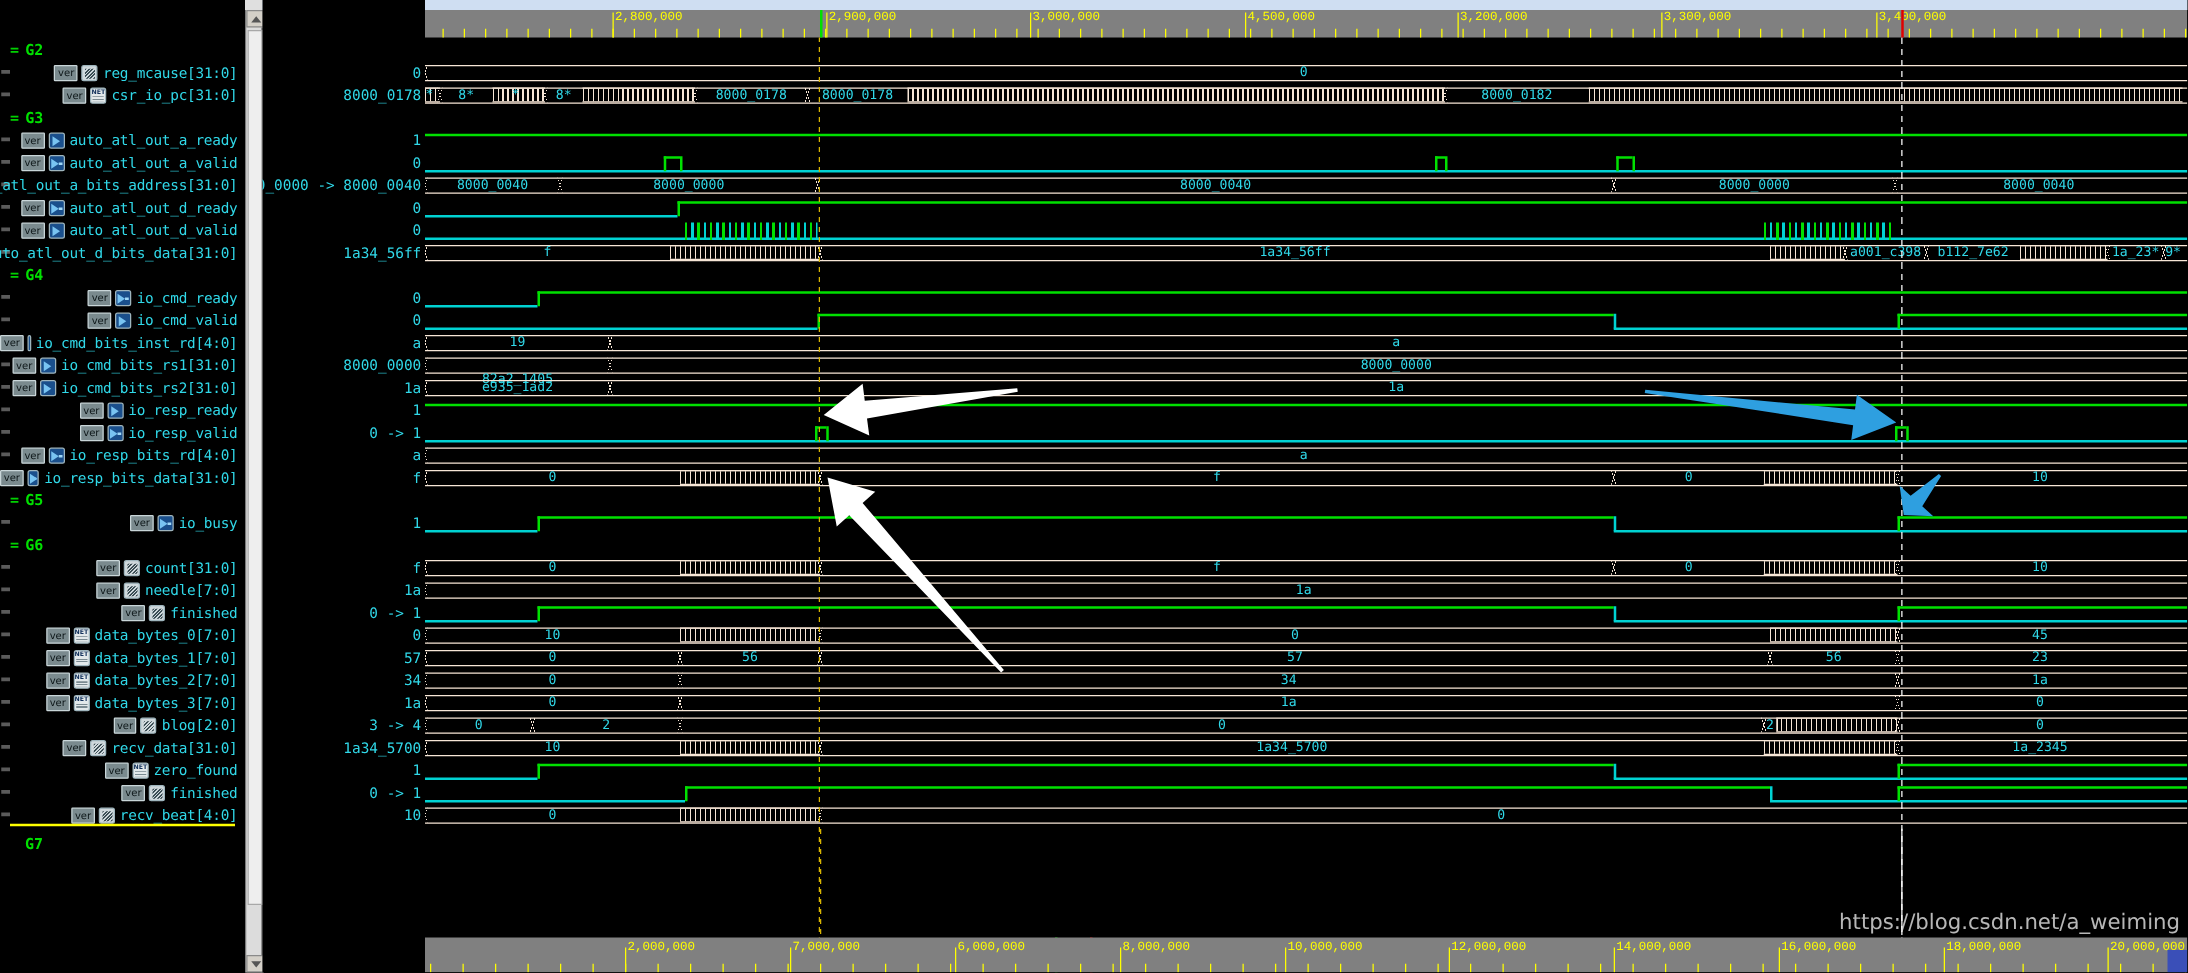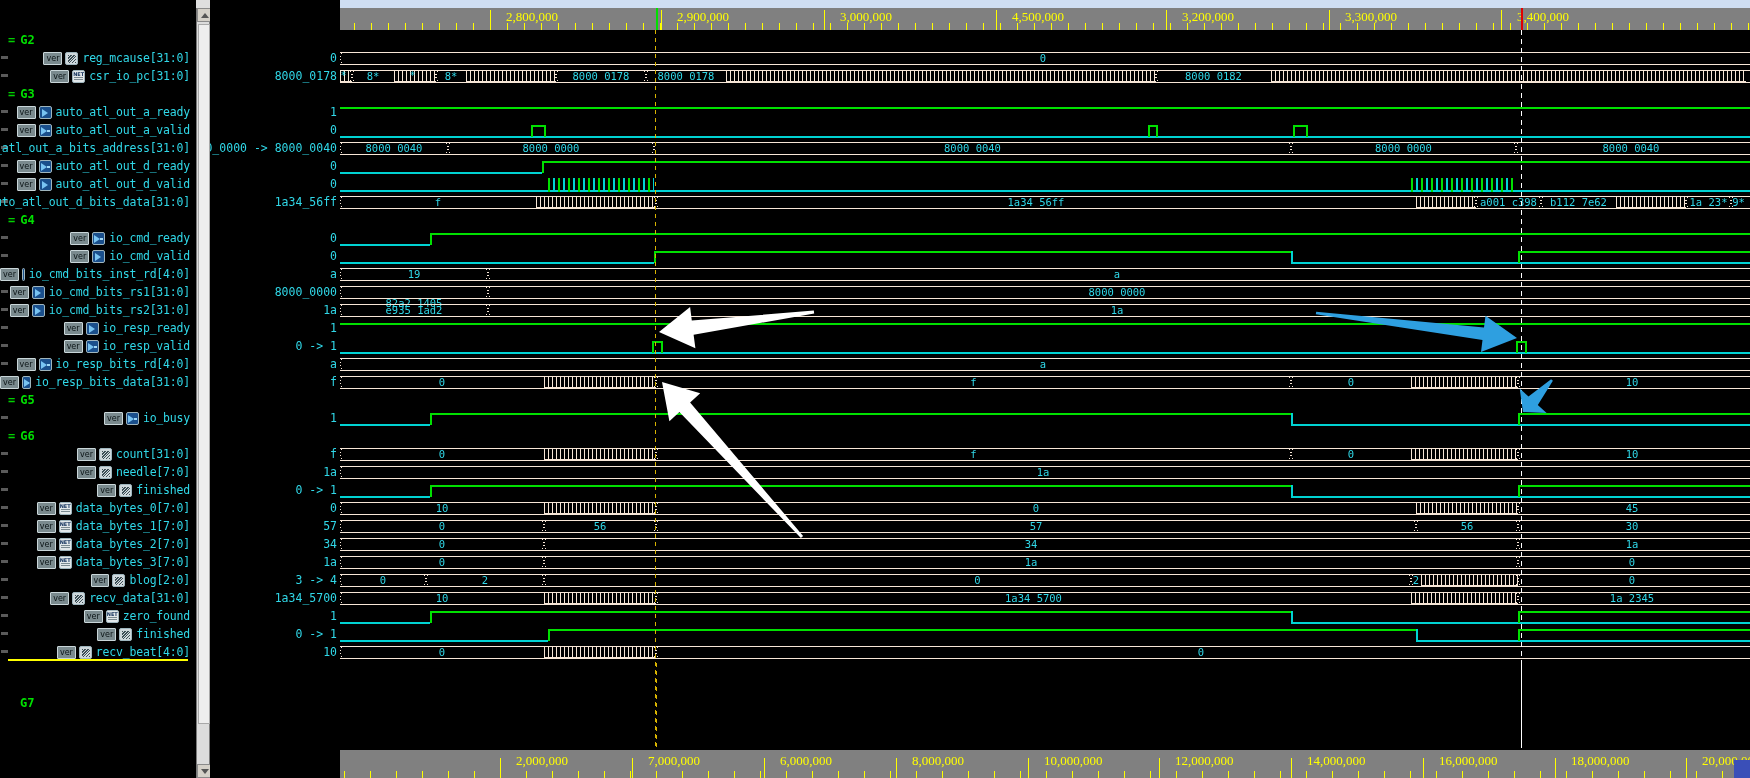--- a/index.html
+++ b/index.html
@@ -146,23 +146,23 @@
   .ruler {
     position:absolute; left:0; width:1410px; height:22px;
     background:#808080;
   }
   .ruler.top { top:0; }
   .ruler.bottom { bottom:0; height:28px; }
   .rtick { position:absolute; bottom:0; width:1px; background:#ffff00; }
   .rtick.minor { height:7px; }
   .rtick.major { height:20px; }
   .rlabel {
-    position:absolute; top:1px; color:#ffff00; font-size:13px;
-    white-space:nowrap; padding-left:16px;
-    font-family:Liberation Serif, serif;
+    position:absolute; top:1px; color:#ffff00; font-size:10px;
+    white-space:nowrap; padding-left:2px;
+    font-family:Liberation Mono, monospace;
   }
   .ruler.bottom .rlabel { top:3px; }
 
   .waverow {
     position:absolute; left:0; width:1410px; height:18px;
   }
   .hline {
     position:absolute; left:0; width:1410px; height:1px; background:#f7e6d6;
   }
   .bus-text {
@@ -418,21 +418,21 @@
         <div class="row" style="top: 617px;">
           <span class="badge-ver">ver</span>
           <span class="ico reg"></span>
           <span class="sig-label">finished</span>
         </div>
         <div class="row" style="top: 635px;">
           <span class="badge-ver">ver</span>
           <span class="ico reg"></span>
           <span class="sig-label">recv_beat[4:0]</span>
         </div>
-        <div class="grp" style="top: 686px;">
+        <div class="grp" style="top: 658px;">
           <span style="display: inline-block; width: 12px;"></span>
           <span>G7</span>
         </div>
         <div class="sel-underline" style="top: 651px;"></div>
       </div>
   </div>
 
   <div class="vscroll">
     <div class="arrow up">
         <span class="tri"></span>
@@ -801,21 +801,21 @@
           <div class="hline" style="top: 15px;"></div>
           <div class="bus-edge" style="left: -2px; top: 3px;"></div>
           <div class="bus-text" style="left: 0px; top: 3px; width: 204px;">0</div>
           <div class="bus-edge" style="left: 202px; top: 3px;"></div>
           <div class="bus-text" style="left: 204px; top: 3px; width: 112px;">56</div>
           <div class="bus-edge" style="left: 314px; top: 3px;"></div>
           <div class="bus-text" style="left: 316px; top: 3px; width: 760px;">57</div>
           <div class="bus-edge" style="left: 1074px; top: 3px;"></div>
           <div class="bus-text" style="left: 1076px; top: 3px; width: 102px;">56</div>
           <div class="bus-edge" style="left: 1176px; top: 3px;"></div>
-          <div class="bus-text" style="left: 1178px; top: 3px; width: 228px;">30</div>
+          <div class="bus-text" style="left: 1178px; top: 3px; width: 228px;">23</div>
         </div>
         <div class="waverow" style="top: 527px;">
           <div class="hline" style="top: 3px;"></div>
           <div class="hline" style="top: 15px;"></div>
           <div class="bus-edge" style="left: -2px; top: 3px;"></div>
           <div class="bus-text" style="left: 0px; top: 3px; width: 204px;">0</div>
           <div class="bus-edge" style="left: 202px; top: 3px;"></div>
           <div class="bus-text" style="left: 204px; top: 3px; width: 974px;">34</div>
           <div class="bus-edge" style="left: 1176px; top: 3px;"></div>
           <div class="bus-text" style="left: 1178px; top: 3px; width: 228px;">1a</div>
@@ -906,20 +906,21 @@
         <g>
           <polygon points="463.1,528.0 350.1,394.4 360.2,385.3 322.0,374.0 329.4,413.2 339.4,404.1 460.9,530.0" fill="#ffffff"></polygon>
         </g>
         <g>
           <polygon points="975.8,306.3 1142.5,332.1 1141.0,343.9 1177.0,330.0 1145.5,307.7 1144.0,319.6 976.2,303.7" fill="#2e9fe0"></polygon>
         </g>
         <g>
           <polygon points="1211.1,371.2 1188.5,388.6 1179.7,380.6 1183.0,404.0 1206.6,405.0 1197.8,397.0 1212.9,372.8" fill="#2e9fe0"></polygon>
         </g>
       </svg>
+    <div class="watermark">https://blog.csdn.net/a_weiming</div>
     <div class="ruler bottom" id="ruler-bottom">
         <div class="rtick minor" style="left: 4px;"></div>
         <div class="rtick minor" style="left: 30px;"></div>
         <div class="rtick minor" style="left: 56px;"></div>
         <div class="rtick minor" style="left: 82px;"></div>
         <div class="rtick minor" style="left: 108px;"></div>
         <div class="rtick minor" style="left: 134px;"></div>
         <div class="rtick minor" style="left: 160px;"></div>
         <div class="rtick minor" style="left: 186px;"></div>
         <div class="rtick minor" style="left: 212px;"></div>

